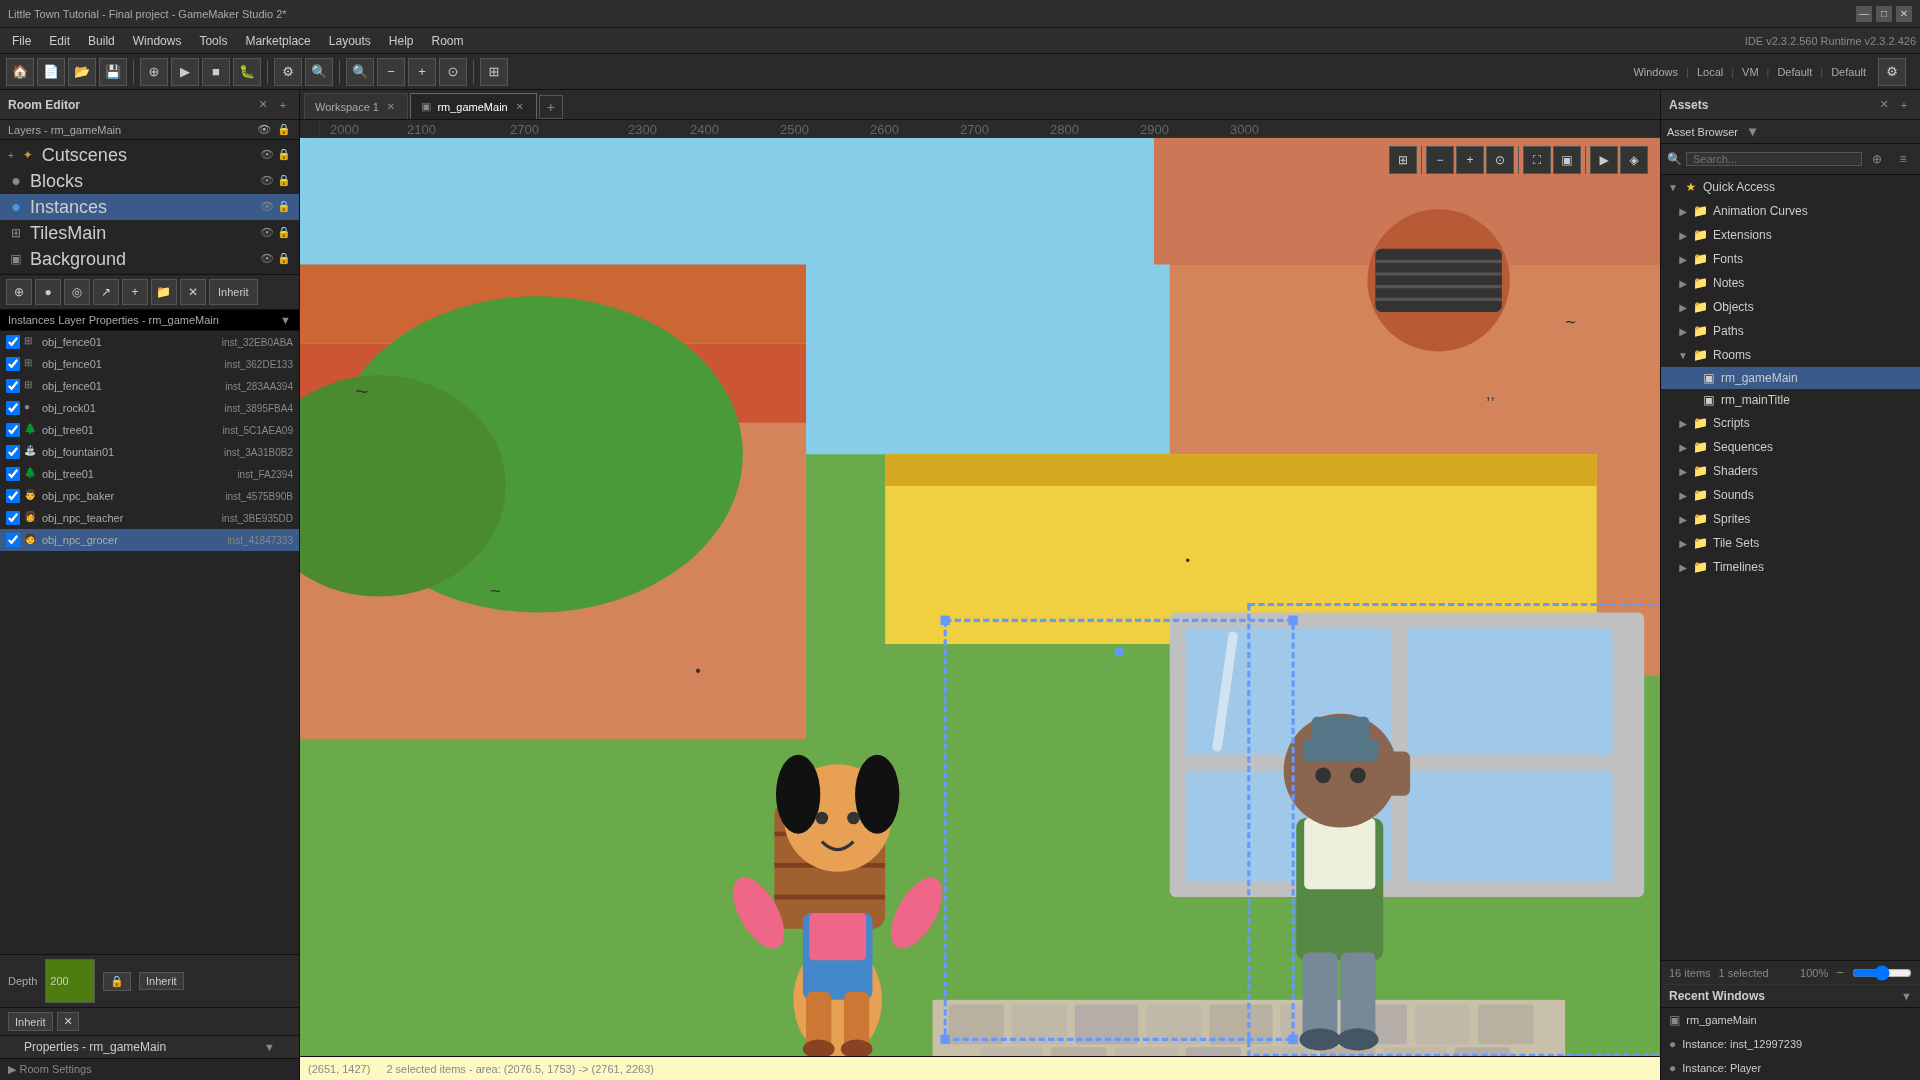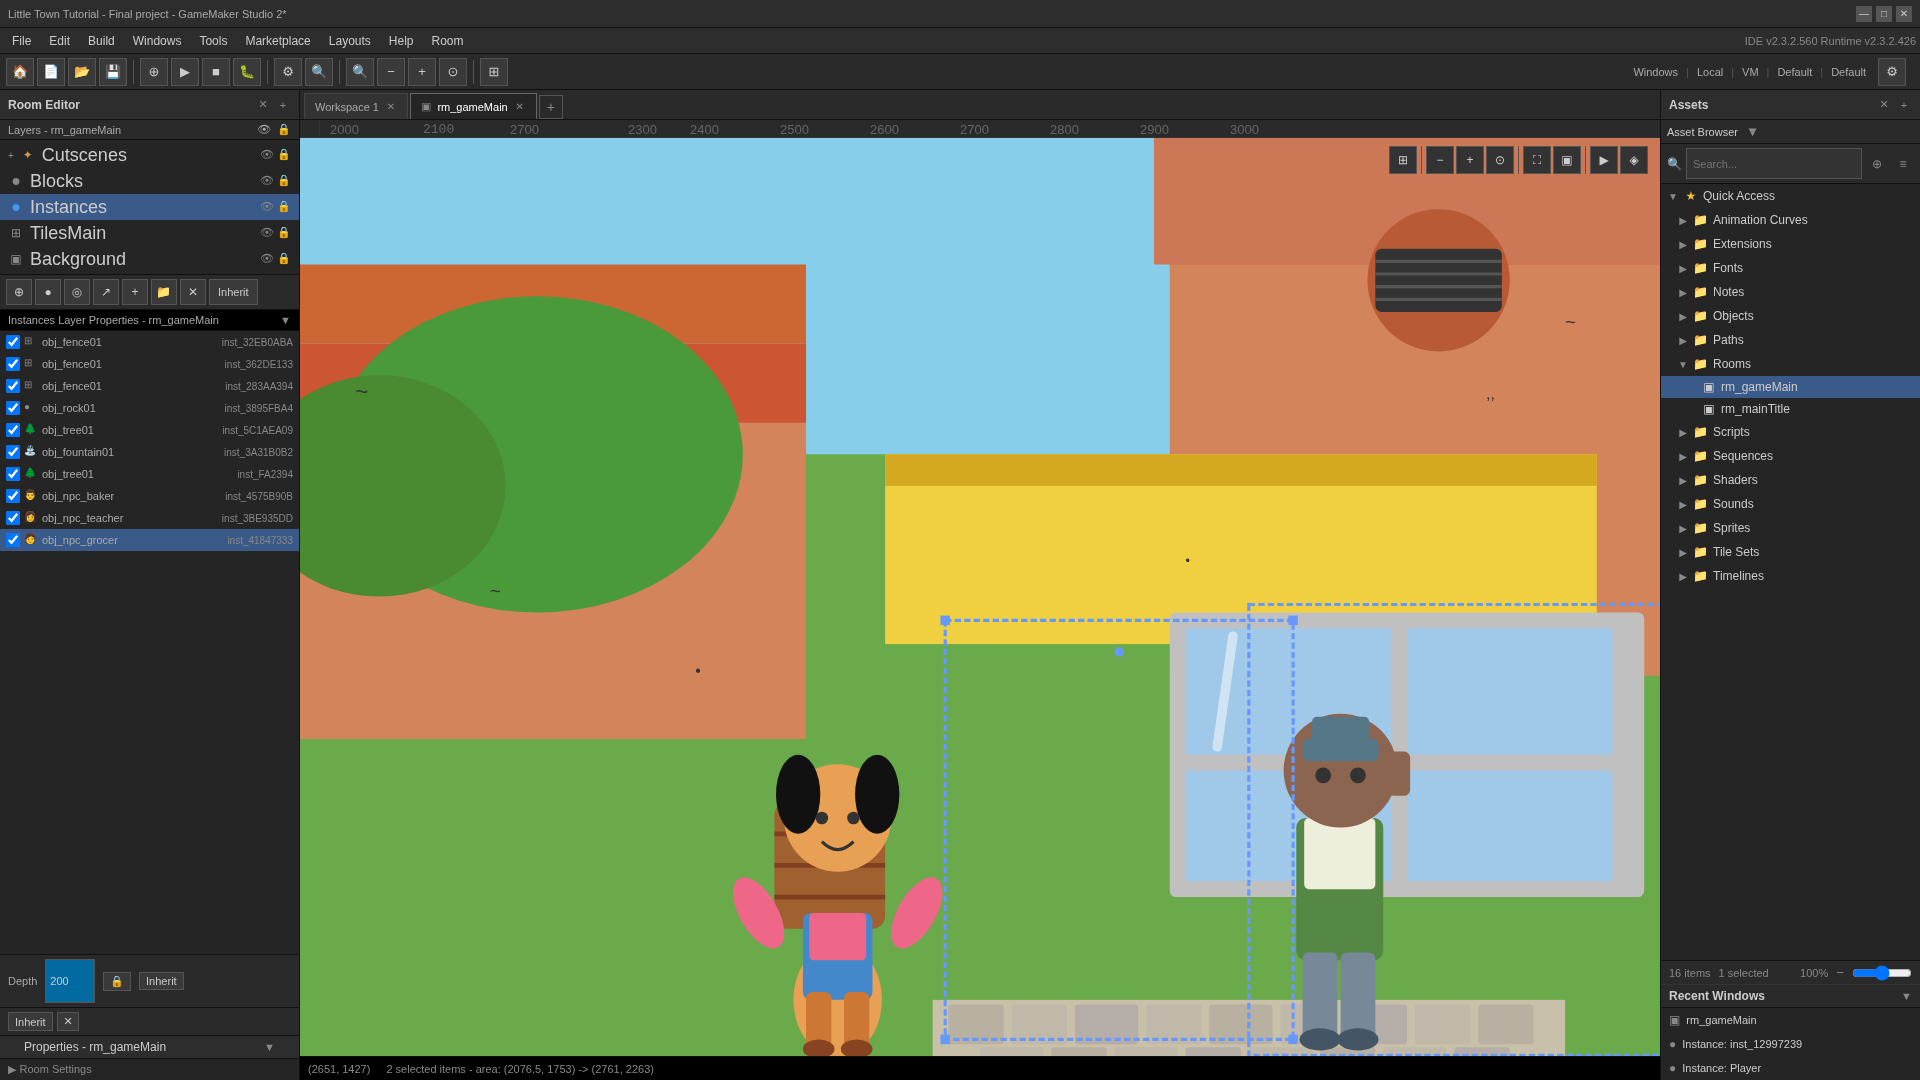--- a/index.html
+++ b/index.html
@@ -211,21 +211,21 @@
       display: flex;
       align-items: center;
       padding: 4px 8px;
       gap: 8px;
       background: #2a2a2a;
       border-bottom: 1px solid #111;
     }
     .depth-label { font-size: 11px; color: #aaa; }
     .depth-input {
       width: 50px;
-      background: #0369a1;
+      background: #4d7c0f;
       border: 1px solid #555;
       color: #ccc;
       font-size: 11px;
       padding: 15px 4px;
     }
     .inherit-sm-btn {
       padding: 2px 6px;
       background: #3a3a3a;
       border: 1px solid #555;
       color: #ccc; font-size: 11px;
@@ -338,21 +338,21 @@
       border: 1px solid #555;
       color: #ccc; font-size: 12px;
       cursor: pointer;
       display: flex; align-items: center; justify-content: center;
     }
     .canvas-tool-separator { width: 1px; height: 28px; background: #555; margin: 0 2px; }
 
     
     #status-bar {
       height: 24px;
-      background: #000000;
+      background: #fef9c3;
       border-top: 1px solid #111;
       display: flex;
       align-items: center;
       padding: 0 8px;
       gap: 16px;
       font-size: 11px;
       color: #888;
       flex-shrink: 0;
     }
 
@@ -744,21 +744,21 @@
         <span style="font-size:11px;color:#888;">▣</span>
         <span>rm_gameMain</span>
         <span class="tab-close">✕</span>
       </div>
       <button class="tab-add">+</button>
     </div>
 
     <div id="ruler-top">
       <div style="position:absolute;left:0;top:0;width:20px;height:100%;background:#2a2a2a;border-right:1px solid #333;"></div>
       <div class="ruler-mark" style="left:30px;">2000</div>
-      <div class="ruler-mark" style="left:123px;font-family:Liberation Mono, monospace;">2100</div>
+      <div class="ruler-mark" style="left:107px;">2100</div>
       <div class="ruler-mark" style="left:210px;">2700</div>
       <div class="ruler-mark" style="left:300px;margin-left:28px;">2300</div>
       <div class="ruler-mark" style="left:390px;">2400</div>
       <div class="ruler-mark" style="left:480px;">2500</div>
       <div class="ruler-mark" style="left:570px;">2600</div>
       <div class="ruler-mark" style="left:660px;">2700</div>
       <div class="ruler-mark" style="left:750px;">2800</div>
       <div class="ruler-mark" style="left:840px;">2900</div>
       <div class="ruler-mark" style="left:930px;">3000</div>
     </div>
@@ -951,21 +951,21 @@
       </div>
     </div>
 
     <div id="asset-browser-toolbar">
       <span style="font-size:11px;color:#ccc;margin-right:4px;">Asset Browser</span>
       <button style="background:none;border:none;color:#888;cursor:pointer;">▼</button>
     </div>
 
     <div style="padding:4px 6px;background:#2a2a2a;display:flex;align-items:center;gap:4px;border-bottom:1px solid #111;">
       <span style="color:#888;font-size:12px;">🔍</span>
-      <input type="text" id="search-input" placeholder="Search..." style="flex: 1 1 0%; background: rgb(51, 51, 51); border: 1px solid rgb(85, 85, 85); color: rgb(204, 204, 204); padding: 2px 6px; font-size: 11px; height: 31px;">
+      <input type="text" id="search-input" placeholder="Search..." style="flex: 1 1 0%; background: rgb(51, 51, 51); border: 1px solid rgb(85, 85, 85); color: rgb(204, 204, 204); padding: 2px 6px; font-size: 11px; height: 14px;">
       <button class="search-icon-btn">⊕</button>
       <button class="search-icon-btn">≡</button>
     </div>
 
     <div id="asset-tree">
 
       <div class="asset-tree-item">
         <span class="tree-expand">▼</span>
         <span class="tree-icon star-icon">★</span>
         <span class="tree-label">Quick Access</span>

